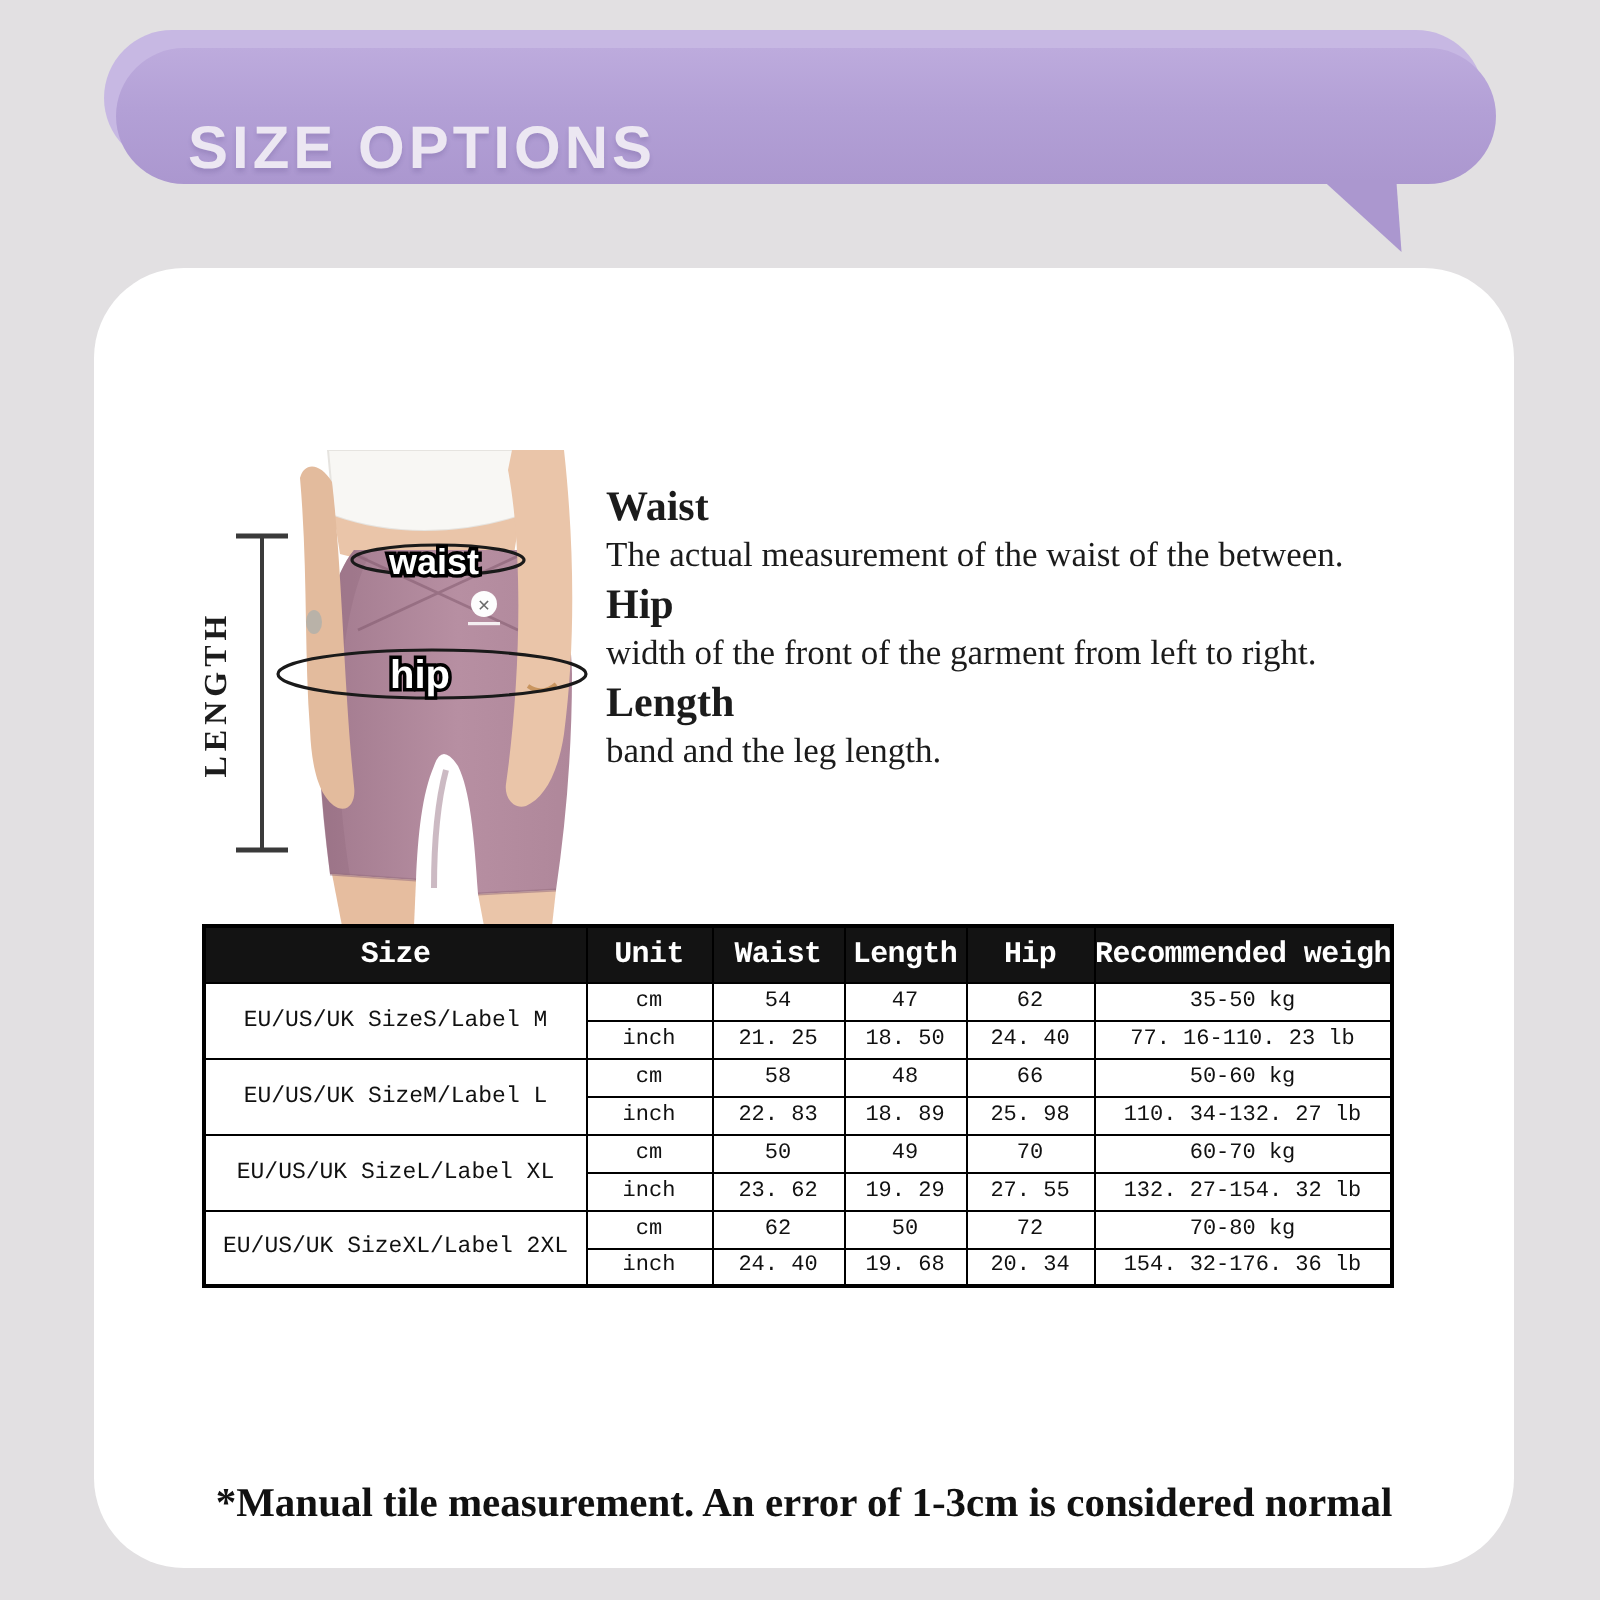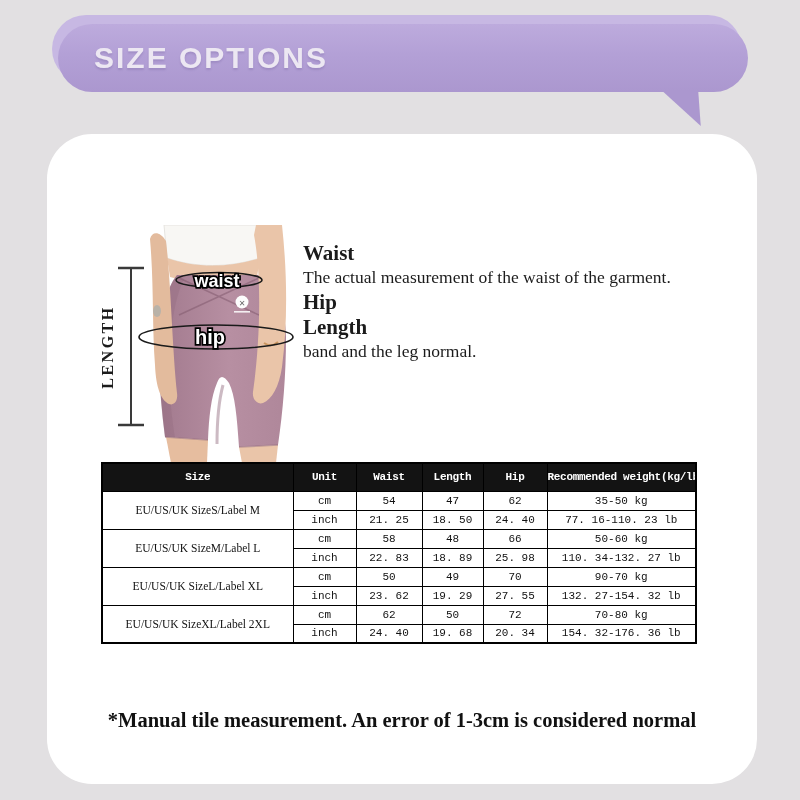--- a/index.html
+++ b/index.html
@@ -16,21 +16,21 @@
   .banner-back {
     position: absolute; left: 52px; top: 15px;
     width: 690px; height: 68px;
     background: #c7b8e3; border-radius: 34px;
   }
   .banner {
     position: absolute; left: 58px; top: 24px;
     width: 690px; height: 68px;
     background: linear-gradient(180deg, #bdabdd 0%, #b3a0d6 45%, #ab97cf 100%);
     border-radius: 34px;
-    display: flex; align-items: center;
+    display: flex; align-items: flex-end;
     padding-left: 36px;
   }
   .banner-title {
     font-size: 30px; font-weight: 700; letter-spacing: 2px;
     color: #ece7f2;
     text-shadow: 0 2px 2px rgba(80,60,120,0.18);
     font-family: "Liberation Sans", sans-serif;
   }
   .banner-tail {
     position: absolute; left: 655px; top: 90px;
@@ -63,28 +63,28 @@
     border: 2px solid #000;
     font-family: "Liberation Mono", monospace;
     color: #111;
   }
   .size-table th, .size-table td {
     border: 1px solid #000; text-align: center; vertical-align: middle; padding: 0;
     overflow: hidden; white-space: nowrap;
   }
   .size-table thead th {
     background: #131313; color: #fff;
-    height: 28px; font-size: 11px; font-weight: 700; letter-spacing: -0.3px;
+    height: 28px; font-size: 15px; font-weight: 700; letter-spacing: -0.3px;
   }
   .size-table tbody td { height: 19px; font-size: 11px; }
-  .size-table td.size-cell { font-size: 11.5px; font-family: Liberation Serif, serif; }
+  .size-table td.size-cell { font-size: 11.5px; }
 
   
   .note {
-    position: absolute; left: 0; right: 0; top: 572px;
+    position: absolute; left: 0; right: 0; top: 604px;
     text-align: center;
     font: 700 20.5px/28px "Liberation Serif", serif;
     color: #111;
   }
 </style>
 </head>
 <body>
 
 <div class="banner-back"></div>
 <div class="banner">
@@ -144,24 +144,25 @@
       <ellipse cx="119" cy="55" rx="43" ry="7.5" fill="none" stroke="#1a1a1a" stroke-width="1.6"></ellipse>
       <ellipse cx="116" cy="112" rx="77" ry="12" fill="none" stroke="#1a1a1a" stroke-width="1.6"></ellipse>
 
       <text x="117" y="62" text-anchor="middle" font-family="'Liberation Sans', sans-serif" font-size="18" font-weight="700" fill="#ffffff" stroke="#000000" stroke-width="3.5" style="paint-order: stroke;">waist</text>
       <text x="110" y="119" text-anchor="middle" font-family="'Liberation Sans', sans-serif" font-size="20" font-weight="700" fill="#ffffff" stroke="#000000" stroke-width="3.5" style="paint-order: stroke;">hip</text>
     </svg>
   </div>
 
   <div class="guide">
     <h3>Waist</h3>
-    <p>The actual measurement of the waist of the garment.</p>
+    <p>The actual measurement of the waist of the between.</p>
     <h3>Hip</h3>
+    <p>width of the front of the garment from left to right.</p>
     <h3>Length</h3>
-    <p>band and the leg normal.</p>
+    <p>band and the leg length.</p>
   </div>
 
   <table class="size-table">
     <colgroup>
       <col style="width:191px">
         <col style="width:63px">
         <col style="width:66px">
       <col style="width:61px">
         <col style="width:64px">
         <col style="width:149px">
@@ -206,21 +207,21 @@
         <td>18. 89</td>
         <td>25. 98</td>
         <td>110. 34-132. 27 lb</td>
       </tr>
       <tr>
         <td class="size-cell" rowspan="2">EU/US/UK SizeL/Label XL</td>
         <td>cm</td>
         <td>50</td>
         <td>49</td>
         <td>70</td>
-        <td>90-70 kg</td>
+        <td>60-70 kg</td>
       </tr>
       <tr>
         <td>inch</td>
         <td>23. 62</td>
         <td>19. 29</td>
         <td>27. 55</td>
         <td>132. 27-154. 32 lb</td>
       </tr>
       <tr>
         <td class="size-cell" rowspan="2">EU/US/UK SizeXL/Label 2XL</td>

